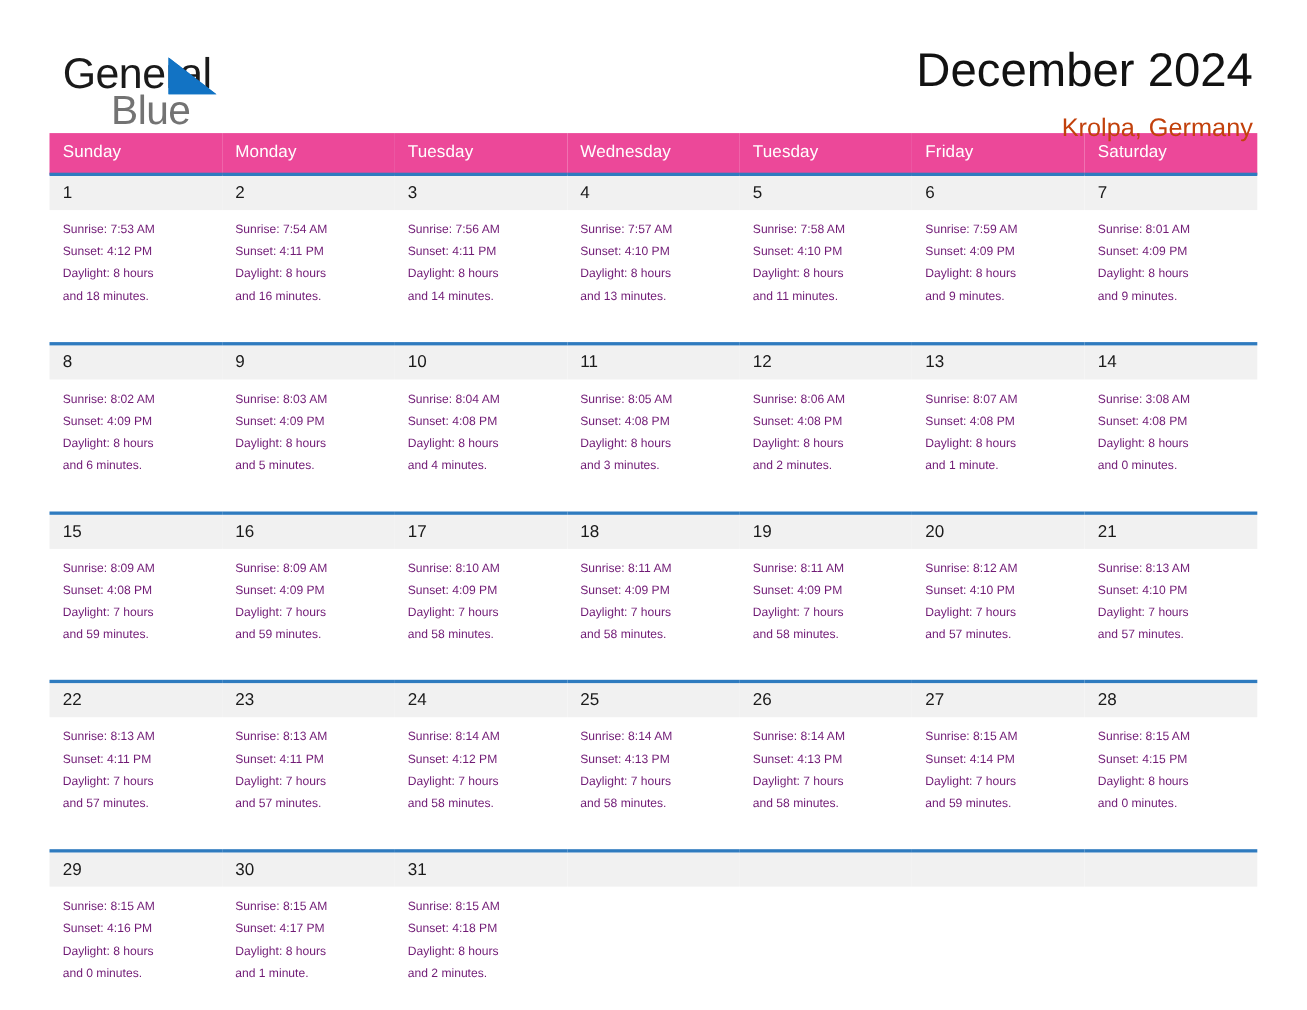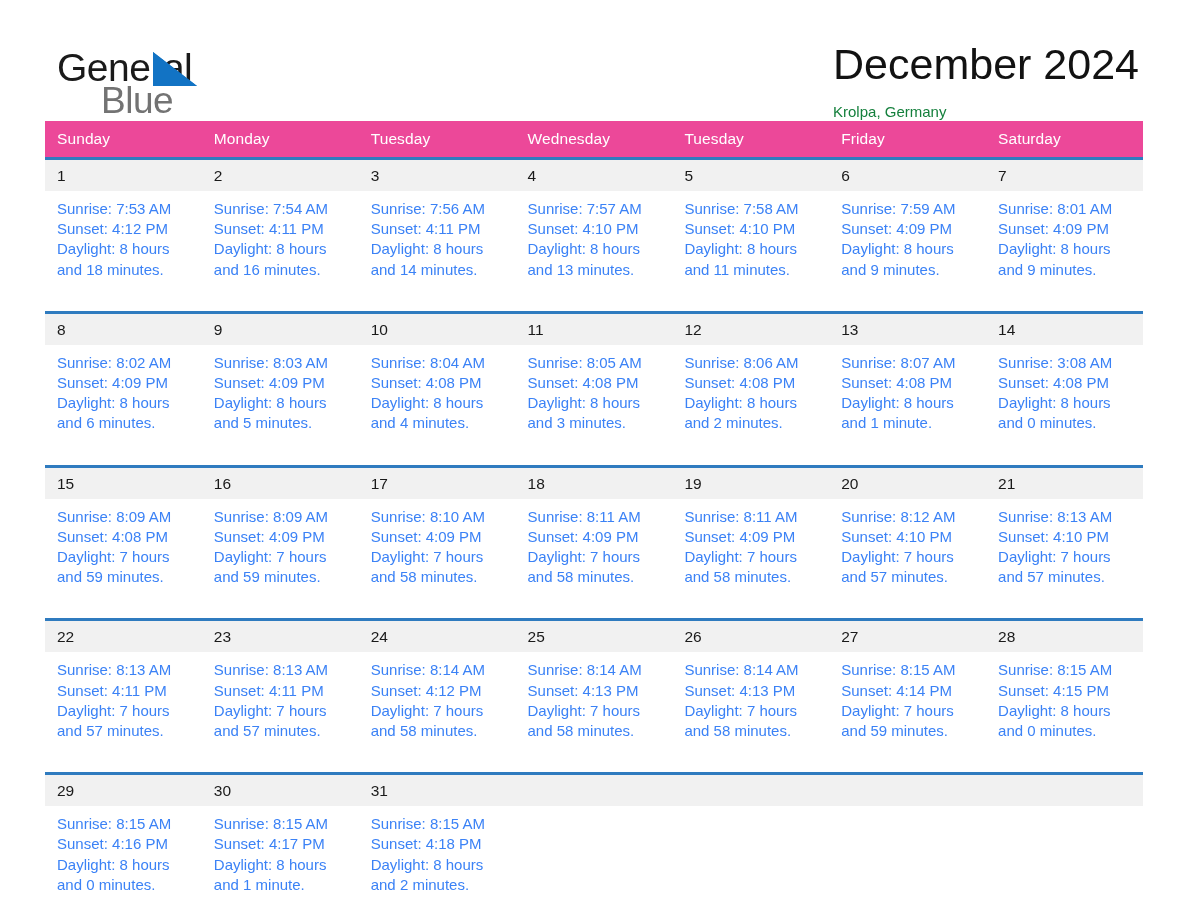--- a/index.html
+++ b/index.html
@@ -59,35 +59,36 @@
     position: absolute;
     left: 56px;
     top: 40px;
     font-size: 37px;
     letter-spacing: -0.5px;
     color: #737373;
     line-height: 1;
   }
 
   .titles {
+    text-align: right;
     padding-right: 4px;
   }
   .month-title {
     font-size: 43px;
     line-height: 1.05;
     color: #121212;
     font-weight: normal;
     margin: 0;
     letter-spacing: 0px;
   }
   .location-title {
-    font-size: 15px;
+    font-size: 23px;
     line-height: 1.2;
-    color: #15803d;
-    margin: 16px 11px 0 0;
+    color: #c2410c;
+    margin: 16px 0 0 0;
     font-weight: normal;
   }
 
   
   .calendar {
     margin-top: 17px;
     width: 1098px;
     border-collapse: collapse;
     table-layout: fixed;
   }
@@ -116,23 +117,23 @@
     color: #1a1a1a;
     padding: 6px 0 6px 12px;
     height: 19px;
     line-height: 19px;
   }
   .daynum.empty {
     color: transparent;
   }
   .details {
     padding: 8px 10px 14px 12px;
-    font-size: 15px;
+    font-size: 11px;
     line-height: 20.2px;
-    color: #3b82f6;
+    color: #701a75;
   }
   .details div {
     white-space: nowrap;
   }
   .spacer-row td {
     height: 17px;
     background: #ffffff;
     border: none;
   }
 </style>

